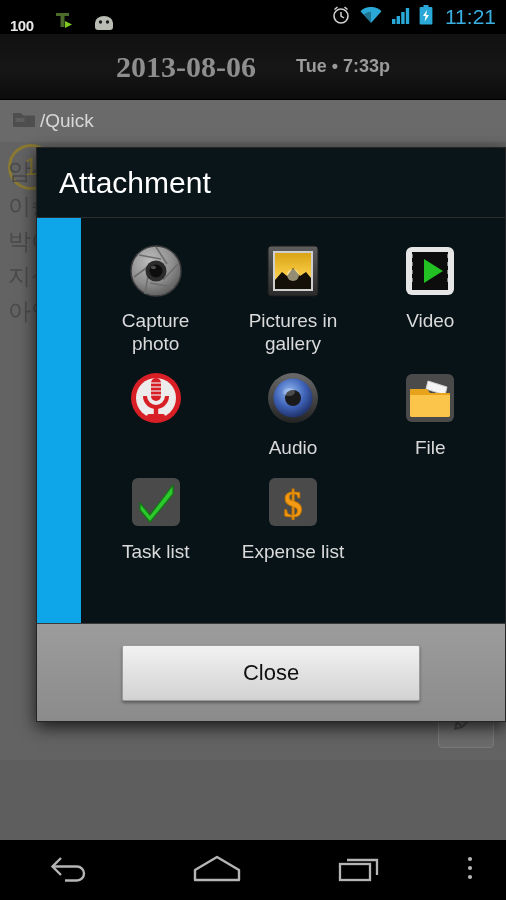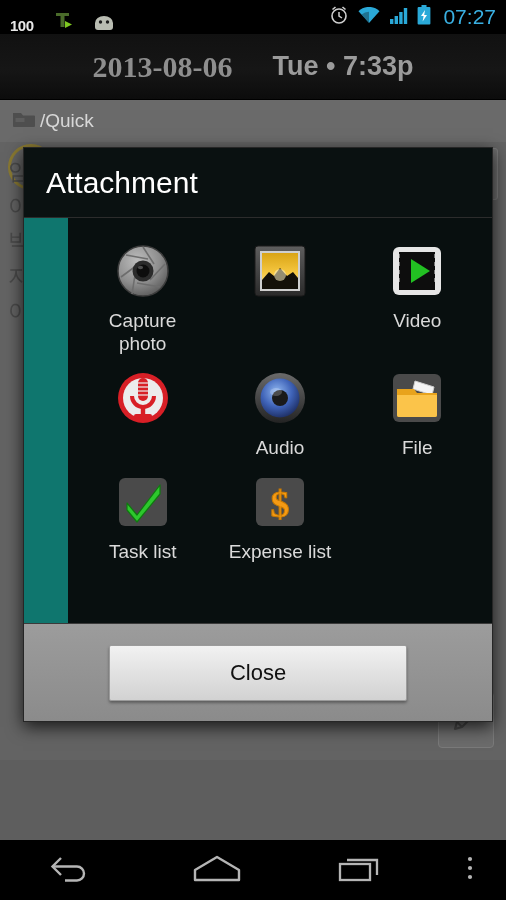--- a/index.html
+++ b/index.html
@@ -24,21 +24,21 @@
   .ico{ display:block; }
 
   
   #datebar{
     position:absolute; left:0; top:34px; width:506px; height:66px;
     background:linear-gradient(180deg,#111111 0%,#161616 55%,#0c0c0c 100%);
     display:flex; align-items:center; justify-content:center; gap:40px;
     border-bottom:1px solid #000;
   }
   #date-text{ color:#8e8e8e; font-family:"Liberation Serif",serif; font-size:30px; font-weight:bold; }
-  #dow-text{ color:#9b9b9b; font-size:27px; font-weight:bold; }
+  #dow-text{ color:#9b9b9b; font-size:18px; font-weight:bold; }
 
   
   #breadcrumb{
     position:absolute; left:0; top:100px; width:506px; height:42px;
     background:#6a6a6a;
     display:flex; align-items:center; padding-left:12px; gap:4px;
   }
   #breadcrumb-label{ color:#d8d8d8; font-size:19px; }
 
   
@@ -68,22 +68,22 @@
 
   
   #fab-edit{
     position:absolute; right:12px; bottom:12px; width:56px; height:56px;
     background:#6b6b6b; border:1px solid #7a7a7a; border-radius:4px;
     display:flex;align-items:center;justify-content:center;
   }
 
   
   #dialog{
-    position:absolute; left:23px; top:147px; width:470px; height:575px;
-    background:#0f766e;
+    position:absolute; left:36px; top:147px; width:470px; height:575px;
+    background:#0ea5e9;
     box-shadow:0 5px 16px rgba(0,0,0,.75);
     border:1px solid #262626;
     display:flex; flex-direction:column;
     z-index:10;
   }
   #dialog-title-wrap{
     height:70px; flex:none; display:flex; align-items:center;
     padding-left:22px;
     border-bottom:1px solid #2c2c2c;
     background:rgba(10,10,10,.93);
@@ -175,21 +175,21 @@
         <rect x="14.8" y="1" width="3.4" height="16" fill="#2aa9d8"></rect>
       </svg>
     </span>
     <span class="ico">
       <svg width="14" height="20" viewBox="0 0 14 20">
         <rect x="4.5" y="0" width="5" height="2" fill="#2aa9d8"></rect>
         <rect x="0.6" y="2" width="12.8" height="17.4" rx="1" fill="#2aa9d8"></rect>
         <path d="M8 5 L4 11 H6.6 L5.6 16.5 L10 10 H7.2 Z" fill="#ffffff"></path>
       </svg>
     </span>
-    <span class="sb-clock-time">07:27</span>
+    <span class="sb-clock-time">11:21</span>
   </div>
 </div>
 
 <div id="datebar">
   <span id="date-text">2013-08-06</span>
   <span id="dow-text">Tue • 7:33p</span>
 </div>
 
 <div id="breadcrumb">
   <span class="ico">
@@ -273,20 +273,21 @@
                   <stop offset="100%" stop-color="#2a2a2a"></stop>
               </linearGradient>
             </defs>
             <rect x="4" y="4" width="50" height="50" rx="3" fill="url(#gFrm)" stroke="#1a1a1a"></rect>
             <rect x="9" y="9" width="40" height="40" fill="#cfcfcf"></rect>
             <rect x="11" y="11" width="36" height="36" fill="url(#gSky)"></rect>
             <path d="M11 38 L18 30 L23 34 L29 26 L36 34 L42 30 L47 36 V47 H11 Z" fill="#141008"></path>
             <circle cx="29" cy="33" r="6" fill="#fff4c8" opacity=".55"></circle>
           </svg>
         </span>
+        <span class="cell-label">Pictures in gallery</span>
       </div>
 
       <div class="grid-cell">
         <span class="cell-icon">
           <svg width="58" height="58" viewBox="0 0 58 58">
             <rect x="5" y="5" width="48" height="48" rx="6" fill="#e6e6e6"></rect>
             <rect x="11" y="10" width="36" height="38" fill="#0d0d0d"></rect>
             <g fill="#e6e6e6">
               <rect x="7.5" y="12" width="4" height="4"></rect>
                 <rect x="7.5" y="20" width="4" height="4"></rect>

